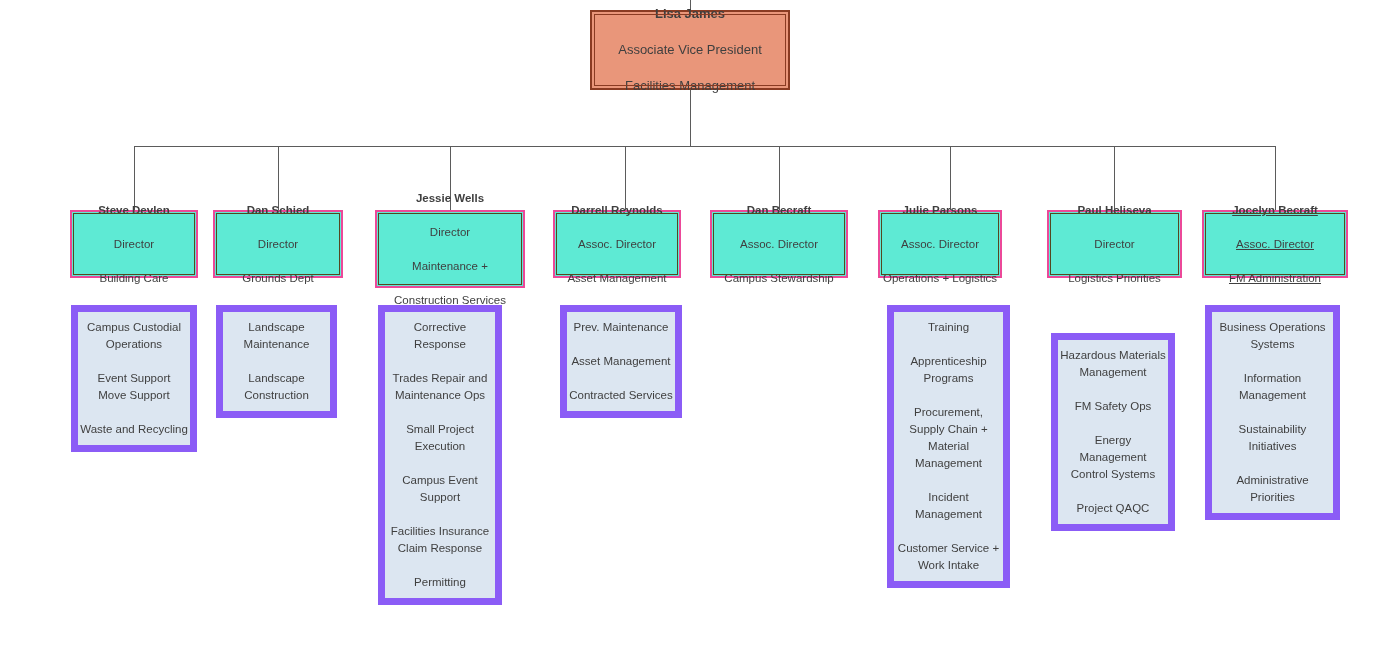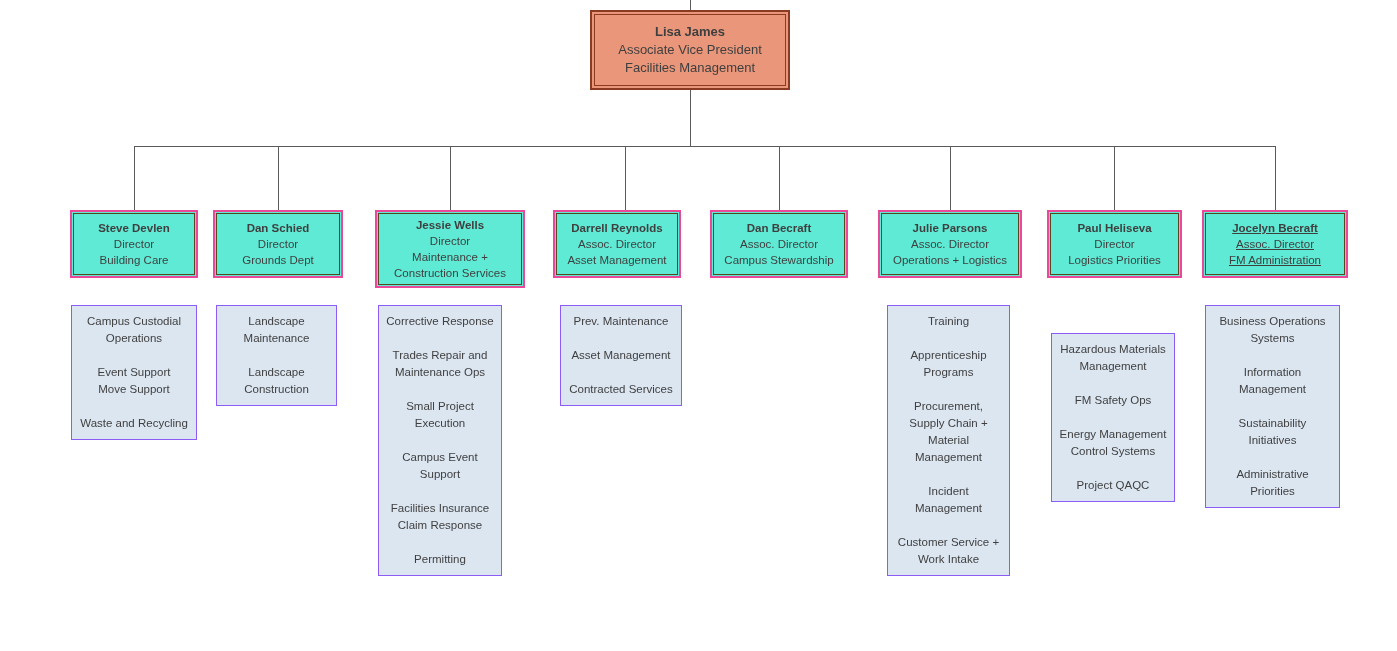--- a/index.html
+++ b/index.html
@@ -4,32 +4,32 @@
 <style>
   html,body { margin:0; padding:0; background:#ffffff; }
   body { font-family:"Liberation Sans", sans-serif; color:#3f3f3f; }
   #canvas { position:relative; width:1397px; height:651px; background:#ffffff; overflow:hidden; }
 
   .connector { position:absolute; background:#5b5b5b; }
   .connector.h { height:1px; }
   .connector.v { width:1px; }
 
   .box { position:absolute; box-sizing:border-box; display:flex; flex-direction:column;
-         align-items:center; justify-content:center; text-align:center; }
+         align-items:center; justify-content:center; text-align:center;gap:18px; }
 
   .root-box { background:#e9967a; border:2px solid #8a3b22;
               outline:1px solid #8a3b22; outline-offset:-5px;
               font-size:13px; line-height:18px; }
 
   .head-box { background:#5eead4; border:2px solid #ec4899;
               outline:1px solid #554720; outline-offset:-4px;
               font-size:11.5px; line-height:16px; padding:2px 1px; }
 
   .dept-list { position:absolute; box-sizing:border-box; background:#dce6f1;
-               border:1px solid #8b5cf6; font-size:11.5px; line-height:17px;
+               border:7px solid #8b5cf6; font-size:11.5px; line-height:17px;
                white-space:pre-line; text-align:center; padding:7px 2px; }
 
   .name { font-weight:bold; }
 </style>
 </head>
 <body>
 
 <div id="canvas">
 
   <div class="connector v" style="left:690px; top:0; height:10px;"></div>
@@ -97,21 +97,21 @@
 Asset Management
 
 Contracted Services</div>
     <div class="connector v" style="left: 779px; top: 146px; height: 64px;"></div>
     <div class="box head-box" style="left: 710px; top: 210px; width: 138px; height: 68px;">
       <div class="name">Dan Becraft</div>
       <div>Assoc. Director</div>
       <div>Campus Stewardship</div>
     </div>
     <div class="connector v" style="left: 950px; top: 146px; height: 64px;"></div>
-    <div class="box head-box" style="left: 878px; top: 210px; width: 144px; height: 68px;">
+    <div class="box head-box" style="left: 878px; top: 210px; width: 124px; height: 68px;">
       <div class="name">Julie Parsons</div>
       <div>Assoc. Director</div>
       <div>Operations + Logistics</div>
     </div>
     <div class="dept-list" style="left: 887px; top: 305px; width: 123px;">Training
 
 Apprenticeship
 Programs
 
 Procurement,

